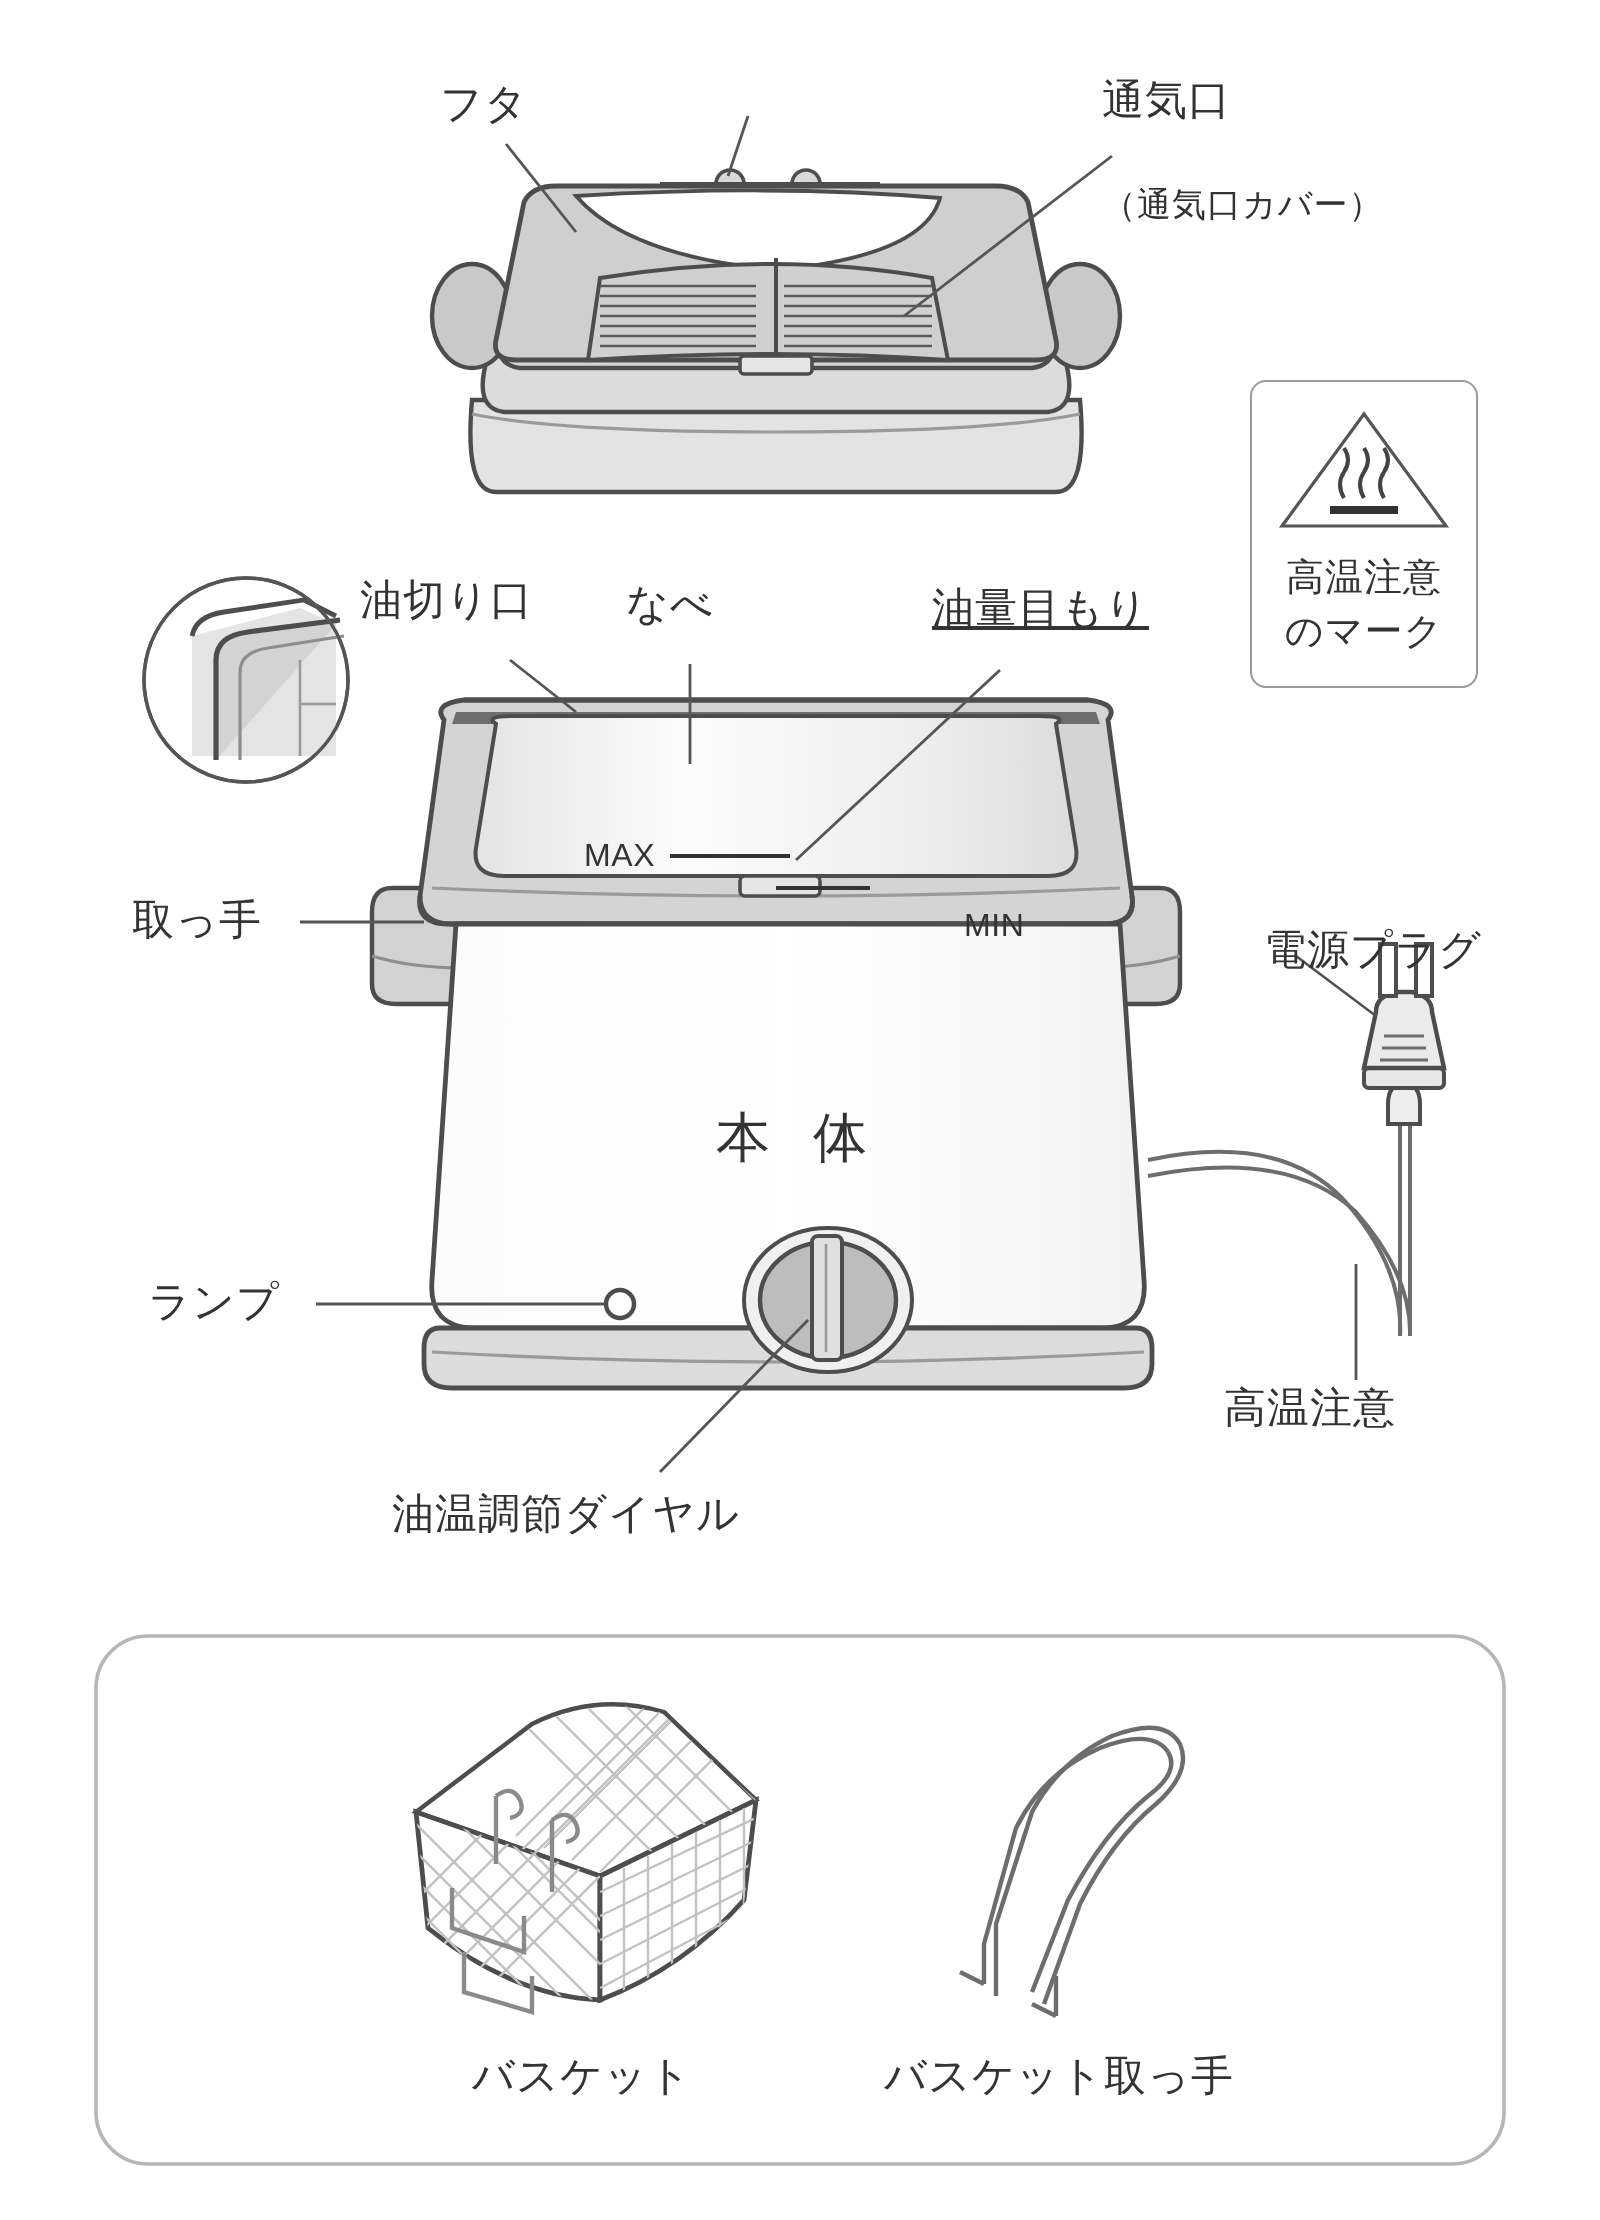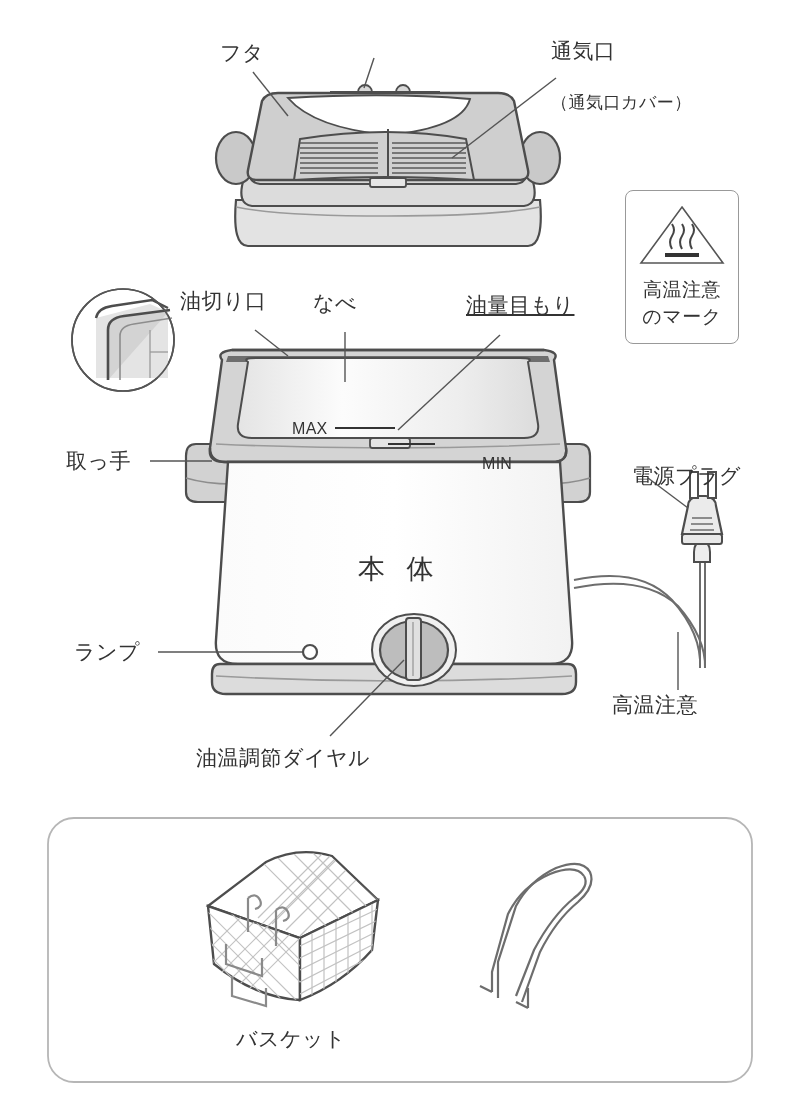--- a/index.html
+++ b/index.html
@@ -308,14 +308,15 @@
       <path d="M45 52 q-4 -7 0 -13 q4 -6 0 -12" fill="none" stroke="#444444" stroke-width="2"></path>
       <path d="M55 52 q-4 -7 0 -13 q4 -6 0 -12" fill="none" stroke="#444444" stroke-width="2"></path>
       <path d="M65 52 q-4 -7 0 -13 q4 -6 0 -12" fill="none" stroke="#444444" stroke-width="2"></path>
       <rect x="38" y="56" width="34" height="4" fill="#333333"></rect>
     </svg>
     <div class="lbl warn" style="position:static; text-align:center; margin-top:7px;">高温注意</div>
     <div class="lbl warn" style="position:static; text-align:center; margin-top:3px;">のマーク</div>
   </div>
 
   <div class="lbl" style="left:236px; top:1026px;">バスケット</div>
+  <div class="lbl" style="left:442px; top:1026px;">バスケット取っ手</div>
 
 </div>
 
 </body></html>

